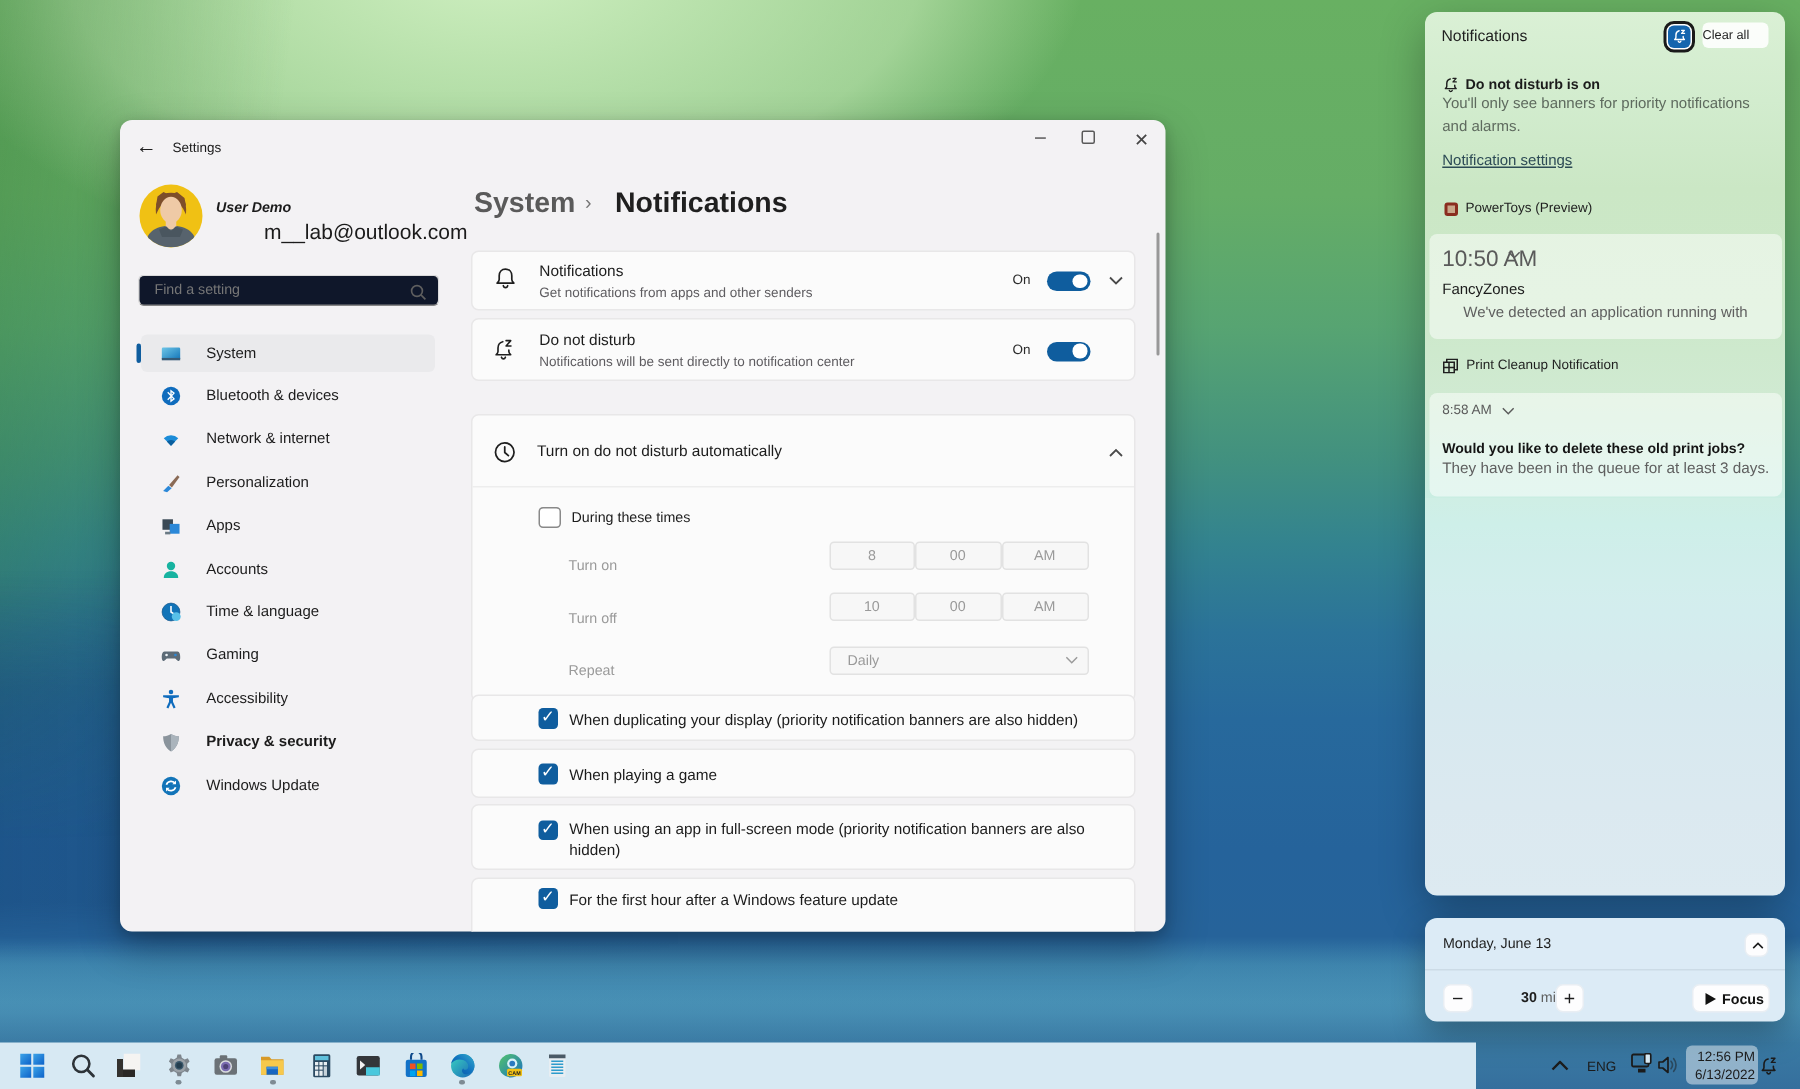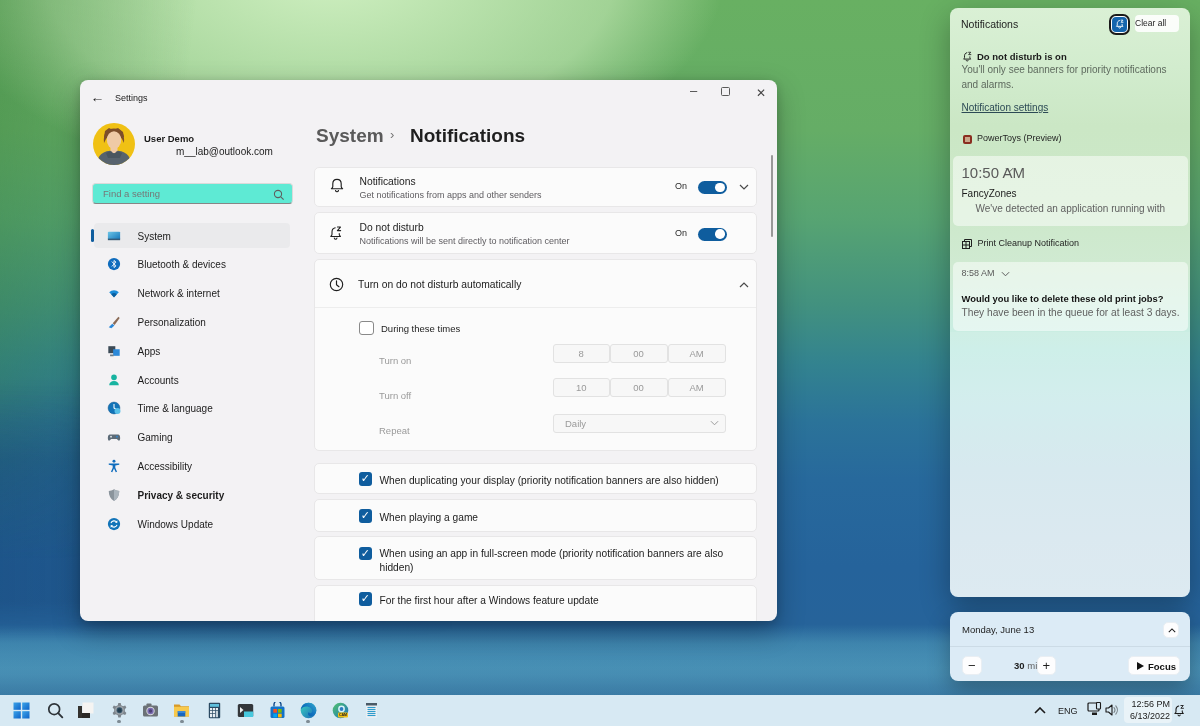--- a/index.html
+++ b/index.html
@@ -20,21 +20,21 @@
 }
 #wall .bottomdark { position:absolute; left:0; top:380px; width:640px; height:258px;
   background: linear-gradient(to right, rgba(13,52,100,0.30), rgba(13,52,100,0) 72%);
   -webkit-mask-image: linear-gradient(to bottom, transparent 0, #000 30%, #000 86%, transparent 100%);
 }
 #wall .band { position:absolute; left:0; top:628px; width:1200px; height:67px;
   background: linear-gradient(180deg, rgba(90,160,195,0) 0%, rgba(95,168,205,0.18) 40%, rgba(100,172,208,0.2) 70%, rgba(70,130,170,0.08) 100%);
 }
 
 
-#taskbar { position:absolute; left:0; top:695px; width:1200px; height:31px; background:#d7e9f3; }
+#taskbar { position:absolute; left:0; top:695px; width:984px; height:31px; background:#d7e9f3; }
 .tbicon { position:absolute; top:7px; width:17px; height:17px; }
 .tbdot { position:absolute; top:24.5px; width:4px; height:3px; border-radius:2px; background:#7e8b94; }
 .tray { position:absolute; font-size:9px; color:#1b1b1b; }
 
 
 #win { position:absolute; left:80px; top:80px; width:697px; height:541px; border-radius:8px;
   background:#f3f2f4; box-shadow: 0 10px 28px rgba(0,0,0,0.28), 0 2px 8px rgba(0,0,0,0.16); overflow:hidden; }
 #win .cap { position:absolute; color:#454545; }
 .card { position:absolute; left:234px; background:#fbfbfb; border:1px solid #e8e7e8; border-radius:5px; }
 .ctitle { position:absolute; left:278.5px; font-size:10.3px; color:#1c1c1c; }
@@ -81,24 +81,24 @@
     <div class="abs" style="left:12.5px; top:42.5px; width:42px; height:42px; border-radius:50%; background:#f0c114; overflow:hidden;">
       <svg class="abs" width="42" height="42" viewBox="0 0 42 42">
         <path d="M11 20 C10 10 14 5.5 21 5.5 C28 5.5 32 10 31 20 L29 16 C27 13 25 12 21 12 C17 12 15 13 13 16 Z" fill="#7d4e2a"></path>
         <path d="M12 8 L16 5 L20 7 L25 5 L30 9 L31 14 L11 14 Z" fill="#7d4e2a"></path>
         <ellipse cx="21" cy="17" rx="7.2" ry="8.8" fill="#efcaa6"></ellipse>
         <path d="M4 42 C4 32 10 27.5 21 27.5 C32 27.5 38 32 38 42 Z" fill="#57636d"></path>
         <path d="M17.5 23 L24.5 23 L24.5 28.5 C24.5 30.5 17.5 30.5 17.5 28.5 Z" fill="#efcaa6"></path>
         <path d="M13 30 L18 28 L21 31 L24 28 L29 30 L27 35 L15 35 Z" fill="#4a565f"></path>
       </svg>
     </div>
-    <div class="abs" style="left:64px; top:52.5px; font-size:9.5px; font-weight:bold; color:#1b1b1b;">User Demo</div>
-    <div class="abs" style="left:64px; top:66px; font-size:10px; color:#1b1b1b;padding-left:32px;">m__lab@outlook.com</div>
-
-    <div class="abs" style="left:12px; top:103px; width:201px; height:21px; background:#5eead4; border:1px solid #dadada; border-bottom-color:#868686; border-radius:4px;">
+    <div class="abs" style="left:64px; top:52.5px; font-size:9.5px; font-weight:bold; color:#1b1b1b;font-style:italic;">User Demo</div>
+    <div class="abs" style="left:64px; top:66px; font-size:14px; color:#1b1b1b;padding-left:32px;">m__lab@outlook.com</div>
+
+    <div class="abs" style="left:12px; top:103px; width:201px; height:21px; background:#0f172a; border:1px solid #dadada; border-bottom-color:#868686; border-radius:4px;">
       <div class="abs" style="left:10px; top:4px; font-size:9.5px; color:#767676;">Find a setting</div>
       <svg class="abs" style="right:7px; top:4.5px;" width="12" height="12" viewBox="0 0 12 12">
           <circle cx="5" cy="5" r="3.6" fill="none" stroke="#5f5f5f" stroke-width="1.1"></circle>
           <line x1="7.8" y1="7.8" x2="10.6" y2="10.6" stroke="#5f5f5f" stroke-width="1.1"></line>
         </svg>
     </div>
 
     <div id="nav">
       <div class="navitem" style="top:143px; background:#eaeaec;">
         <div class="abs" style="left:-3px; top:6px; width:3px; height:13px; border-radius:2px; background:#0f5d9e;"></div>
@@ -219,21 +219,21 @@
           <path d="M9.5 1.8 L13 1.8 L9.5 5.8 L13.2 5.8" fill="none" stroke="#1f1f1f" stroke-width="1.2" stroke-linejoin="round" stroke-linecap="round"></path>
         </svg>
       <div class="ctitle" style="left:44.5px; top:9.5px;">Do not disturb</div>
       <div class="csub" style="left:44.5px; top:23.5px;">Notifications will be sent directly to notification center</div>
       <div class="onlbl" style="left:360px; top:15px;">On</div>
       <div class="toggle" style="left:382.5px; top:15px;">
           <div class="knob"></div>
         </div>
     </div>
 
-    <div class="card" style="top:179px; width:443px; height:191.5px;">
+    <div class="card" style="top:196px; width:443px; height:191.5px;">
       <svg class="abs" style="left:14px; top:17px;" width="15" height="15" viewBox="0 0 16 16">
           <circle cx="8" cy="8" r="6.6" fill="none" stroke="#1f1f1f" stroke-width="1.25"></circle>
           <path d="M8 4.2 L8 8.2 L10.6 10.4" fill="none" stroke="#1f1f1f" stroke-width="1.25" stroke-linecap="round" stroke-linejoin="round"></path>
         </svg>
       <div class="ctitle" style="left:43px; top:18.5px;">Turn on do not disturb automatically</div>
       <svg class="abs" style="left:424px; top:22px;" width="10" height="6" viewBox="0 0 10 6">
           <path d="M1 5 L5 1 L9 5" fill="none" stroke="#4a4a4a" stroke-width="1.2"></path>
         </svg>
       <div class="abs" style="left:0; top:46.5px; width:441px; border-top:1px solid #ededed;"></div>
 

